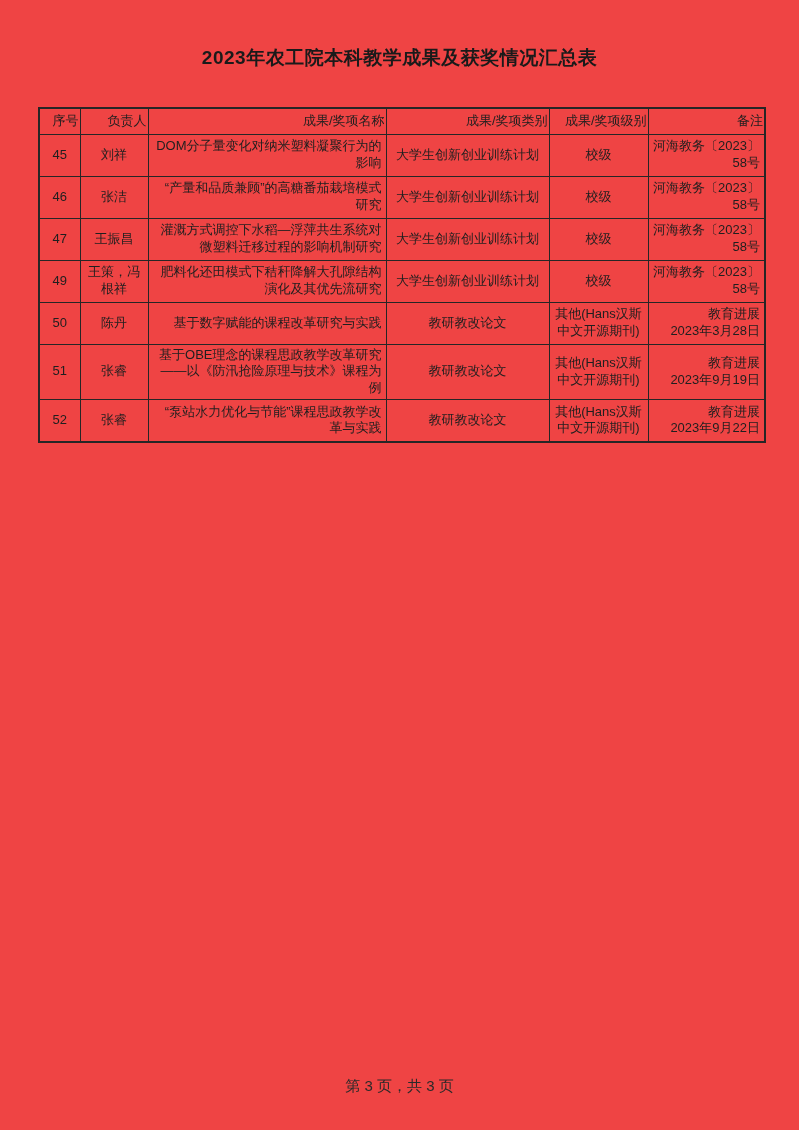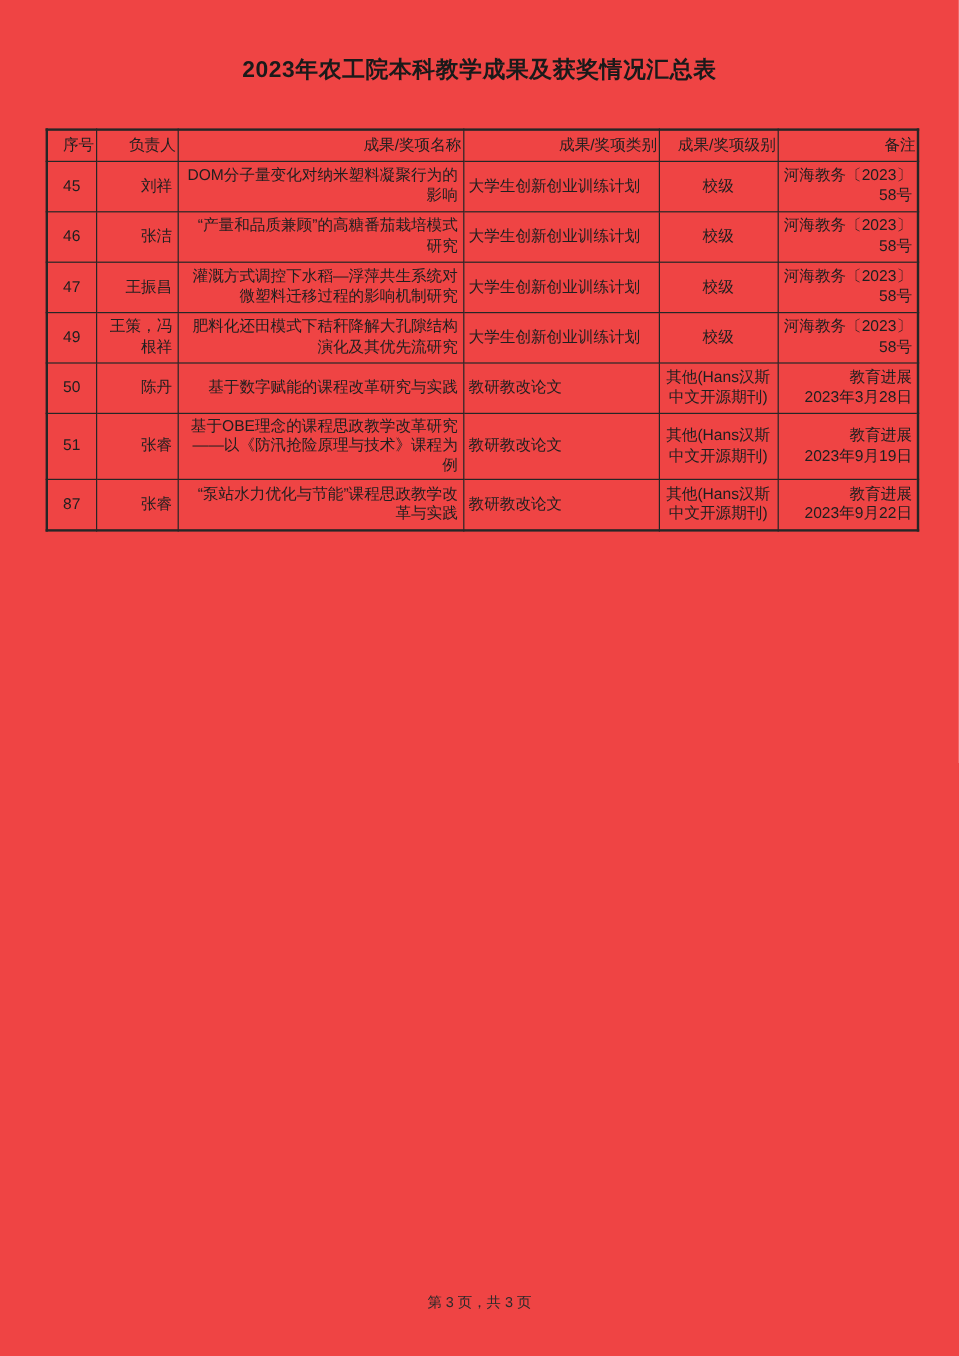--- a/index.html
+++ b/index.html
@@ -41,31 +41,31 @@
   }
   table.results thead th {
     height: 26px;
     text-align: right;
     font-weight: normal;
     font-size: 13px;
     padding: 2px 1px;
   }
   table.results tbody tr { height: 42px; }
   td.c-no   { text-align: center; }
-  td.c-person { text-align: right; }
+  td.c-person { text-align: center; }
   td.c-name { text-align: right; }
-  td.c-cat  { text-align: left; }
+  td.c-cat  { text-align: center; }
   td.c-level{ text-align: center; }
   td.c-remark { text-align: right; white-space: pre-line; }
   .page-footer {
     position: absolute;
     left: 0; right: 0;
     top: 1077px;
     text-align: center;
-    font-size: 12px;
+    font-size: 15px;
     color: #2a2a2a;
   }
 </style>
 </head>
 <body>
 
 <div class="page">
 
   <div class="doc-title">2023年农工院本科教学成果及获奖情况汇总表</div>
 
@@ -133,21 +133,21 @@
       <tr>
         <td class="c-no">51</td>
         <td class="c-person">张睿</td>
         <td class="c-name">基于OBE理念的课程思政教学改革研究——以《防汛抢险原理与技术》课程为例</td>
         <td class="c-cat">教研教改论文</td>
         <td class="c-level">其他(Hans汉斯中文开源期刊)</td>
         <td class="c-remark">教育进展
 2023年9月19日</td>
       </tr>
       <tr>
-        <td class="c-no">87</td>
+        <td class="c-no">52</td>
         <td class="c-person">张睿</td>
         <td class="c-name">“泵站水力优化与节能”课程思政教学改革与实践</td>
         <td class="c-cat">教研教改论文</td>
         <td class="c-level">其他(Hans汉斯中文开源期刊)</td>
         <td class="c-remark">教育进展
 2023年9月22日</td>
       </tr>
     </tbody>
   </table>
 

